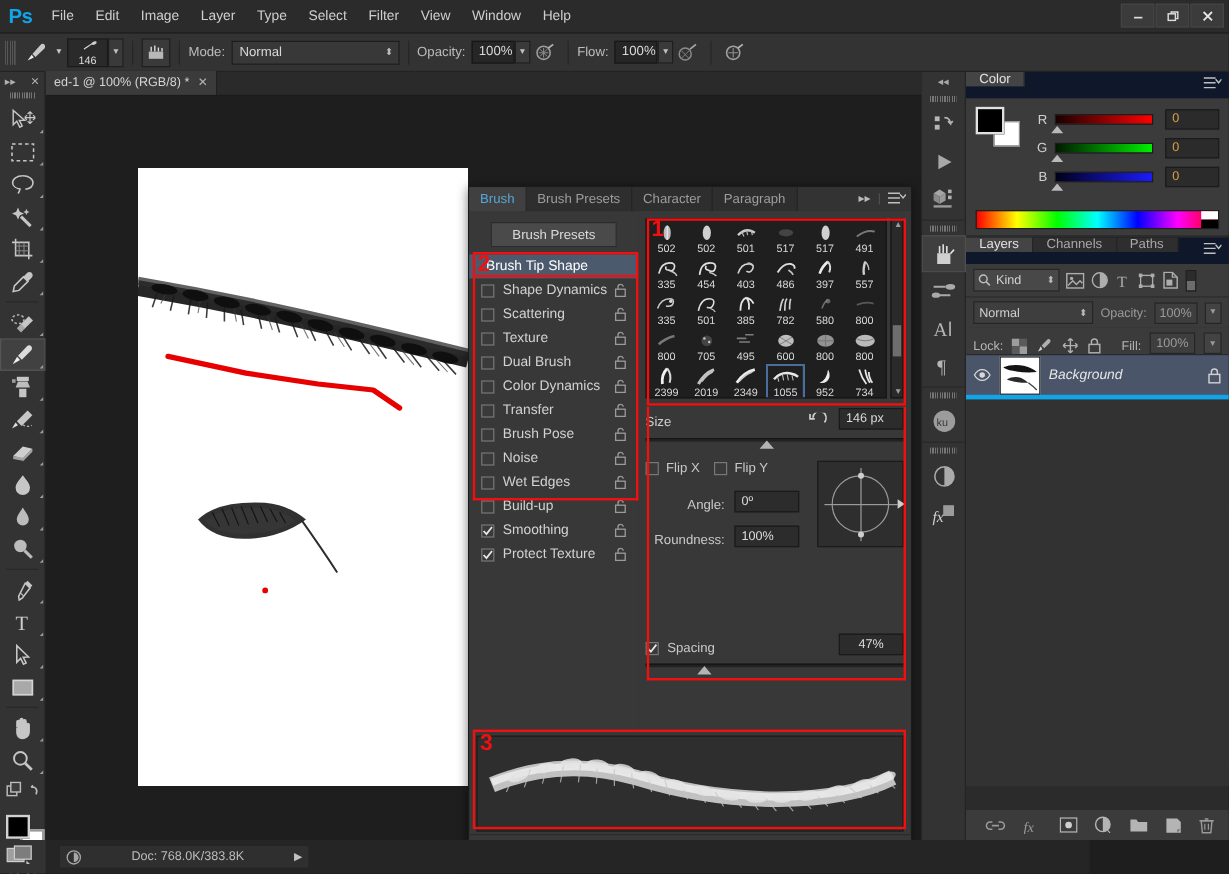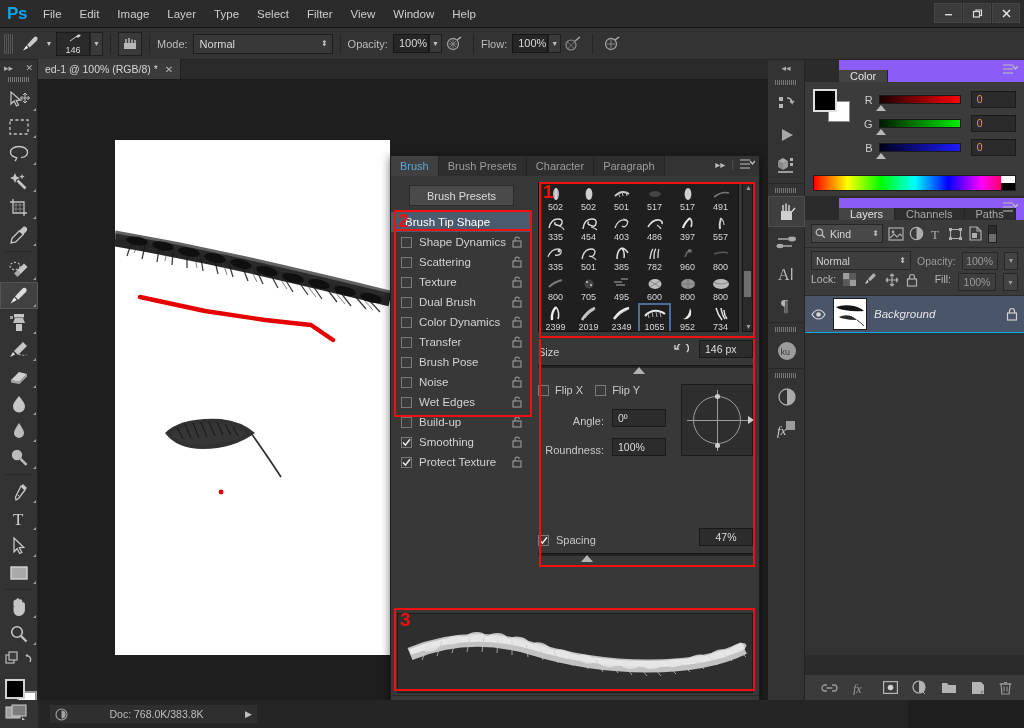--- a/index.html
+++ b/index.html
@@ -125,21 +125,21 @@
   #rail-collapse { height:16px; display:flex;align-items:center;justify-content:center;
     color:#a9a9a9; font-size:9px; }
   .rail-grip { width:22px;height:5px;margin:4px auto 3px;
     background: repeating-linear-gradient(to right,#767676 0 1px,transparent 1px 2px);}
   .rail-btn { width:37px;height:31px;display:flex;align-items:center;justify-content:center; }
   .rail-btn.sel { background:#3f3f3f; box-shadow: inset 0 0 0 1px #4f4f4f; }
   .rail-div { height:1px;background:#282828; margin:2px 0; }
 
   
   #dock { position:absolute; left:805px; top:60px; width:219px; height:640px; background:#2b2b2b; }
-  .pnl-tabs { display:flex; height:22px; background:#8b5cf6; align-items:flex-end; position:relative;margin-left:34px;}
+  .pnl-tabs { display:flex; height:22px; background:#0f172a; align-items:flex-start; position:relative;}
   .pnl-tab {
     padding:0 11px; display:flex;align-items:center; font-size:11px; color:#a8a8a8;
     background:#2e2e2e; border-right:1px solid #252525;
   }
   .pnl-tab.active { background:#444444; color:#e3e3e3; }
   .pnl-menu { position:absolute; right:6px; top:4px; display:flex;align-items:center;
      color:#c0c0c0; font-size:10px; }
 
   
   #colorpanel { background:#3b3b3b; padding:7px 8px 0; height:114px; position:relative; }
@@ -165,24 +165,24 @@
   
   #layerspanel { background:#333333; }
   .lay-filter { display:flex; align-items:center; height:28px; padding:0 6px; gap:5px;
     background:#3b3b3b; border-bottom:1px solid #2a2a2a;}
   .kind-combo { width:72px; height:19px; background:#484848; border:1px solid #262626;
     display:flex; align-items:center; font-size:10.5px; color:#d2d2d2; padding:0 3px; gap:4px;}
   .lay-mode { display:flex; align-items:center; height:25px; padding:0 6px; gap:6px;
     background:#3b3b3b; }
   .mode-combo { width:105px;height:19px;background:#3e3e3e;border:1px solid #262626;
     display:flex;align-items:center;padding:0 4px;font-size:10.5px;color:#cfcfcf;}
-  .lay-lock { display:flex; align-items:flex-start; height:22px; padding:0 6px; gap:7px;
+  .lay-lock { display:flex; align-items:flex-end; height:22px; padding:0 6px; gap:7px;
     background:#3b3b3b; font-size:10.5px; color:#b6b6b6; }
   .layer-row { display:flex; align-items:center; height:38px; background:#4a5569;
-    border-top:1px solid #2a2a2a; border-bottom:1px solid #0ea5e9; padding:0 6px; gap:7px;}
+    border-top:1px solid #2a2a2a; border-bottom:4px solid #0ea5e9; padding:0 6px; gap:7px;}
   .layer-thumb { width:34px;height:32px;background:#fff;border:1px solid #1d1d1d; position:relative; overflow:hidden;}
   .layer-name { font-size:11.5px; color:#e6e6e6; font-style:italic; flex:1; }
   #layers-body { background:#323232; height:322px; }
   #layers-bottom { position:absolute; left:0; bottom:0; width:219px; height:26px;
     background:#3b3b3b; display:flex; align-items:center; justify-content:flex-end;
     gap:14px; padding-right:12px; border-top:1px solid #2a2a2a;}
 
   
   #brushpanel {
     position:absolute; left:390px; top:155px; width:370px; height:565px;
@@ -1083,21 +1083,21 @@
             <svg width="22" height="16" viewBox="0 0 22 16">
                 <path d="M6 13q1-8 3-10M10 13q0-9 2-10M14 12q0-7 1-9" stroke="#d0d0d0" stroke-width="1.4" fill="none"></path>
               </svg>
             <span class="gnum">782</span>
           </div>
           <div class="gcell">
             <svg width="22" height="16" viewBox="0 0 22 16">
                 <path d="M8 11q2-6 5-7" stroke="#8e8e8e" stroke-width="1.4" fill="none" opacity=".7"></path>
                 <circle cx="13" cy="5" r="2" fill="#909090" opacity=".6"></circle>
               </svg>
-            <span class="gnum">960</span>
+            <span class="gnum">580</span>
           </div>
           <div class="gcell">
             <svg width="22" height="16" viewBox="0 0 22 16">
                 <path d="M4 8q8-3 14-1" stroke="#7d7d7d" stroke-width="1.5" fill="none" opacity=".6"></path>
               </svg>
             <span class="gnum">800</span>
           </div>
 
           <div class="gcell">
             <svg width="22" height="16" viewBox="0 0 22 16">

